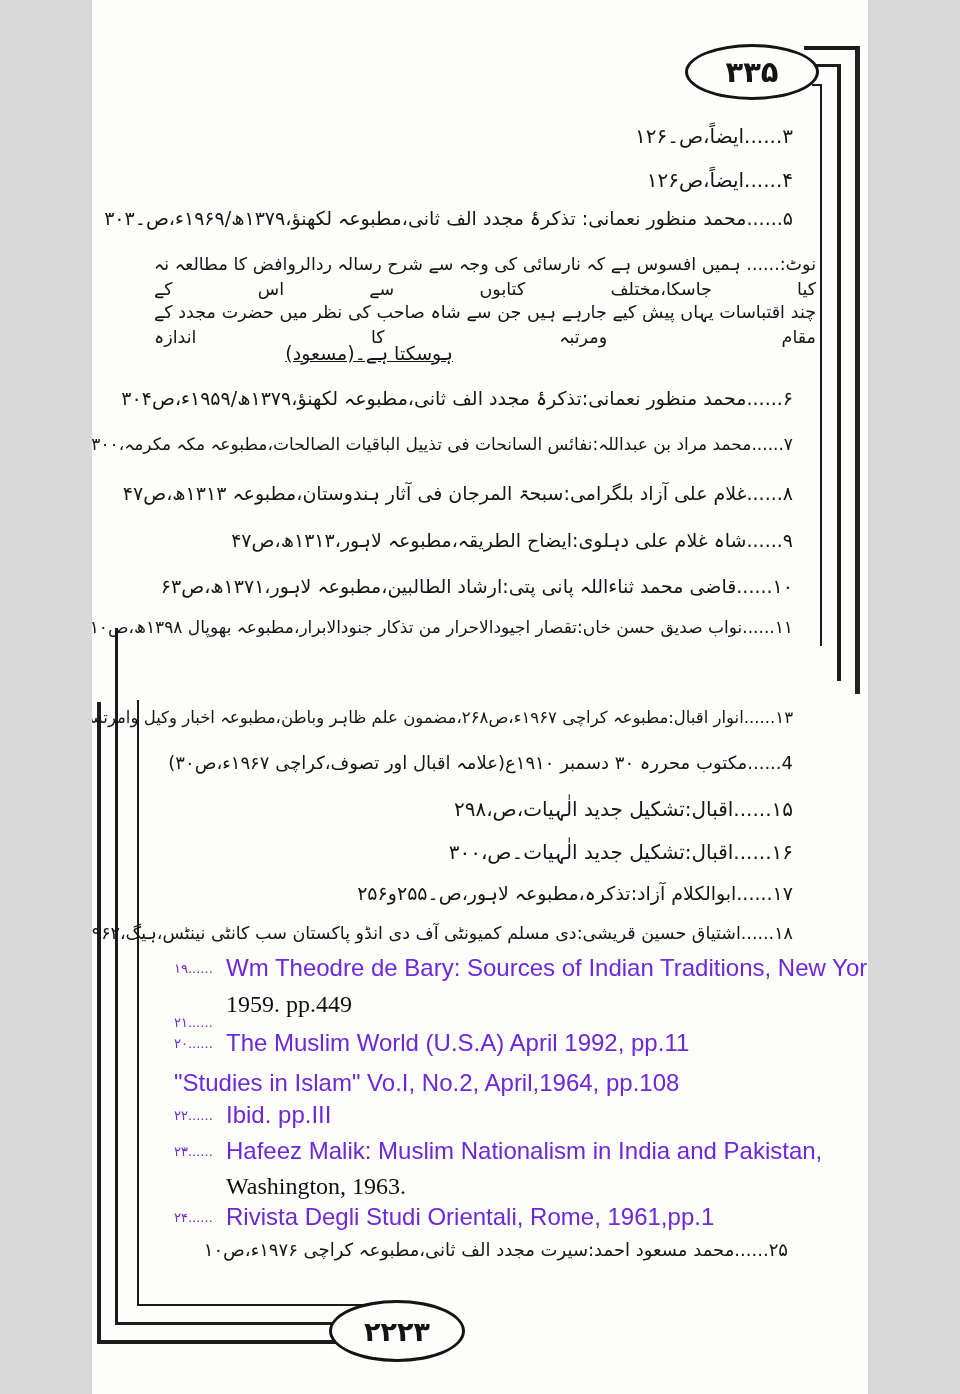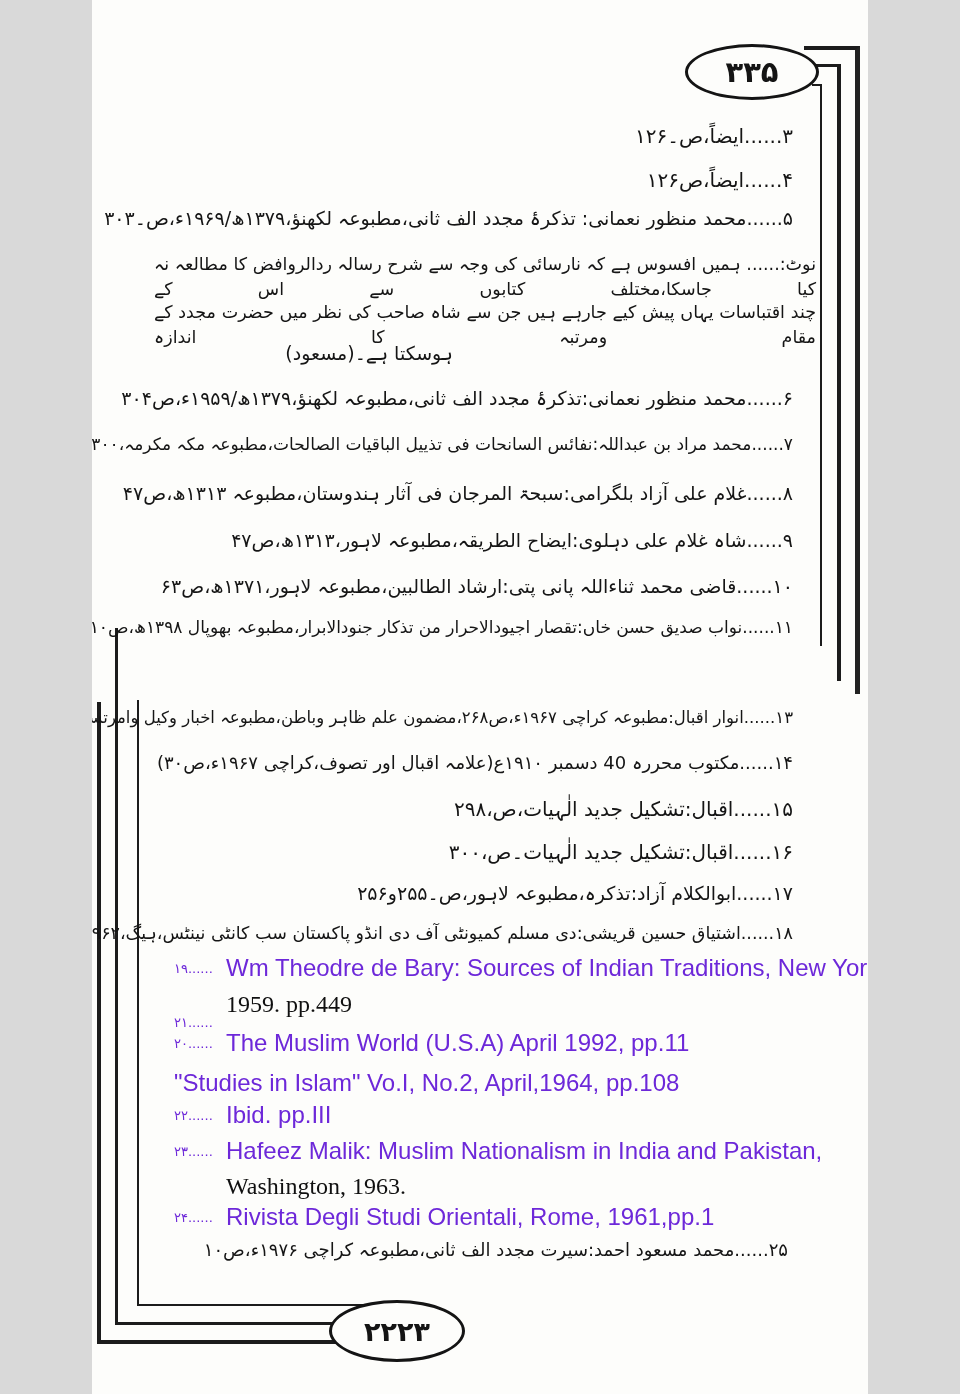--- a/index.html
+++ b/index.html
@@ -45,21 +45,21 @@
   .fs19{font-size:19px;} .fs18{font-size:18px;}
   .fs175{font-size:17.5px;} .fs17{font-size:17px;} .fs165{font-size:16.5px;}
   .note-line{
     position:absolute;left:62px;right:52px;
     direction:rtl;
     font-size:17.5px;line-height:1.4;color:#151515;
     text-align:justify;text-align-last:justify;
   }
   .note-end{
     position:absolute;right:415px;direction:rtl;
-    font-size:19px;color:#151515;white-space:nowrap;
+    font-size:19px;color:#151515;white-space:nowrap;text-decoration:underline;
   }
   
   .eng-row{
     position:absolute;left:82px;right:40px;
     display:flex;align-items:flex-start;
     font-family:"Liberation Sans",sans-serif;
     font-size:24px;color:#6d28d9;line-height:1.3;
   }
   .eng-label{
     flex:0 0 52px;
@@ -102,21 +102,21 @@
   <div class="note-line" style="top:252px;">نوٹ:...... ہمیں افسوس ہے کہ نارسائی کی وجہ سے شرح رسالہ ردالروافض کا مطالعہ نہ کیا جاسکا،مختلف کتابوں سے اس کے</div>
   <div class="note-end" style="top:342px;">ہوسکتا ہے۔(مسعود)</div>
 
   <div class="u-line fs19" style="top:385px;">۶......محمد منظور نعمانی:تذکرۂ مجدد الف ثانی،مطبوعہ لکھنؤ،۱۳۷۹ھ/۱۹۵۹ء،ص۳۰۴</div>
   <div class="u-line fs17" style="top:433px;">۷......محمد مراد بن عبداللہ:نفائس السانحات فی تذییل الباقیات الصالحات،مطبوعہ مکہ مکرمہ،۱۳۰۰ھ/۱۸۸۲ء،ص۳۲</div>
   <div class="u-line fs19" style="top:480px;">۸......غلام علی آزاد بلگرامی:سبحۃ المرجان فی آثار ہندوستان،مطبوعہ ۱۳۱۳ھ،ص۴۷</div>
   <div class="u-line fs19" style="top:527px;">۹......شاہ غلام علی دہلوی:ایضاح الطریقہ،مطبوعہ لاہور،۱۳۱۳ھ،ص۴۷</div>
   <div class="u-line fs19" style="top:573px;">۱۰......قاضی محمد ثناءاللہ پانی پتی:ارشاد الطالبین،مطبوعہ لاہور،۱۳۷۱ھ،ص۶۳</div>
   <div class="u-line fs17" style="top:616px;">۱۱......نواب صدیق حسن خاں:تقصار اجیودالاحرار من تذکار جنودالابرار،مطبوعہ بھوپال ۱۳۹۸ھ،ص۱۱۰۔۱۱۱</div>
   <div class="u-line fs165" style="top:706px;">۱۳......انوار اقبال:مطبوعہ کراچی ۱۹۶۷ء،ص۲۶۸،مضمون علم ظاہر وباطن،مطبوعہ اخبار وکیل وامرتسر،۲۸ جون ۱۹۱۶ء</div>
-  <div class="u-line fs18" style="top:750px;">۱۴......مکتوب محررہ 40 دسمبر ۱۹۱۰ع(علامہ اقبال اور تصوف،کراچی ۱۹۶۷ء،ص۳۰)</div>
+  <div class="u-line fs18" style="top:750px;">4......مکتوب محررہ ۳۰ دسمبر ۱۹۱۰ع(علامہ اقبال اور تصوف،کراچی ۱۹۶۷ء،ص۳۰)</div>
   <div class="u-line" style="top:795px;">۱۵......اقبال:تشکیل جدید الٰہیات،ص،۲۹۸</div>
   <div class="u-line" style="top:838px;">۱۶......اقبال:تشکیل جدید الٰہیات۔ص،۳۰۰</div>
   <div class="u-line fs19" style="top:880px;">۱۷......ابوالکلام آزاد:تذکرہ،مطبوعہ لاہور،ص۔۲۵۵و۲۵۶</div>
   <div class="u-line fs175" style="top:921px;">۱۸......اشتیاق حسین قریشی:دی مسلم کمیونٹی آف دی انڈو پاکستان سب کانٹی نینٹس،ہیگ،۱۹۶۲ء،ص۲۰۵</div>
 
   <div class="eng-row" style="top:952px;">
     <span class="eng-label">۱۹......</span>
     <span class="eng-text">Wm Theodre de Bary: Sources of Indian Traditions, New York</span>
   </div>
   <div class="eng-cont" style="top:991px;">1959.  pp.449</div>

